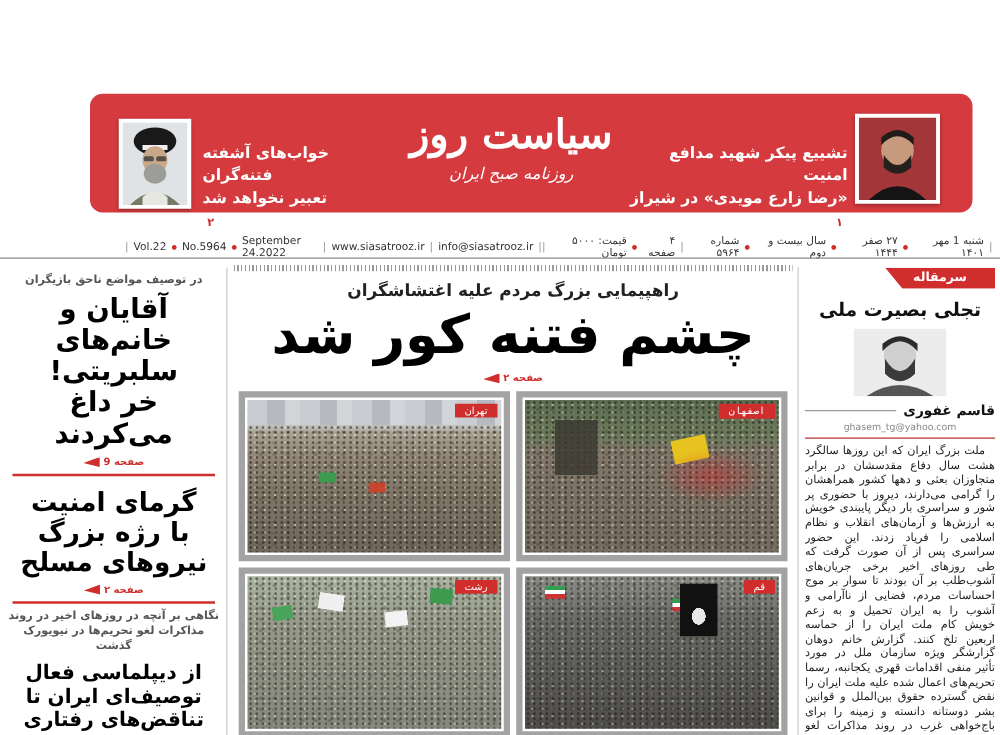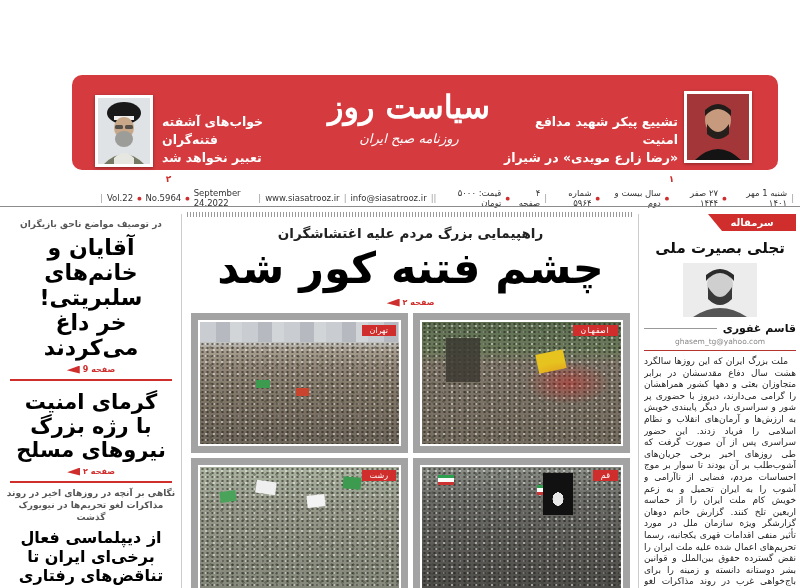--- a/index.html
+++ b/index.html
@@ -53,21 +53,21 @@
   .marker-flag{width:13px;height:8px;background:#cf2e2c;clip-path:polygon(0 60%,100% 0,100% 100%);}
   .marker-text{color:#cf2e2c;font-size:8px;font-weight:bold;}
 
   
   .center{position:absolute;left:187px;top:212px;width:447px;}
   .hatch{height:5px;background:repeating-linear-gradient(90deg,#999 0 1px,transparent 1px 3px);}
   .main-kicker{text-align:center;font-size:13.5px;font-weight:bold;color:#222;margin-top:8px;direction:rtl;}
   .main-headline{text-align:center;font-size:43px;font-weight:900;color:#000;margin-top:2px;
                  line-height:50px;direction:rtl;}
   .photo-grid{display:grid;grid-template-columns:1fr 1fr;gap:5px;margin-top:6px;padding:0 4px;}
-  .figure{border:7px solid #a3a3a3;background:#fff;padding:2px;margin:0;}
+  .figure{border:5px solid #a3a3a3;background:#fff;padding:2px;margin:0;}
   .scene{position:relative;height:122px;overflow:hidden;}
   .speckle{position:absolute;inset:0;z-index:1;
     background-image:radial-gradient(rgba(20,15,10,.5) 1px,transparent 1.4px),
                      radial-gradient(rgba(255,255,255,.45) 1px,transparent 1.3px),
                      radial-gradient(rgba(50,60,40,.35) 1.2px,transparent 1.7px);
     background-size:5px 4px,8px 6px,11px 9px;background-position:0 0,2px 1px,5px 3px;}
   .loc-badge{position:absolute;top:3px;right:3px;background:#cf2e2c;color:#fff;font-size:8px;
              padding:1px 8px;z-index:3;direction:rtl;}
   .accent{position:absolute;z-index:2;}
   .ph-tehran .scene{background:linear-gradient(180deg,#d8dbdf 0%,#cfd3d6 14%,#a9a092 22%,#8f8475 38%,#7e7466 65%,#6e665b 100%);}
@@ -224,21 +224,21 @@
       <div class="side-rule"></div>
     </div>
 
     <div>
       <div class="side-kicker">
         <div>نگاهی بر آنچه در روزهای اخیر در روند</div>
         <div>مذاکرات لغو تحریم‌ها در نیویورک گذشت</div>
       </div>
       <div class="side-title t3">
         <div>از دیپلماسی فعال</div>
-        <div>برخی‌ای ایران تا</div>
+        <div>توصیف‌ای ایران تا</div>
         <div>تناقض‌های رفتاری غرب</div>
       </div>
 
     </div>
   </div>
 
   <div class="vdiv v1"></div>
   <div class="vdiv v2"></div>
 
   <div class="center">

